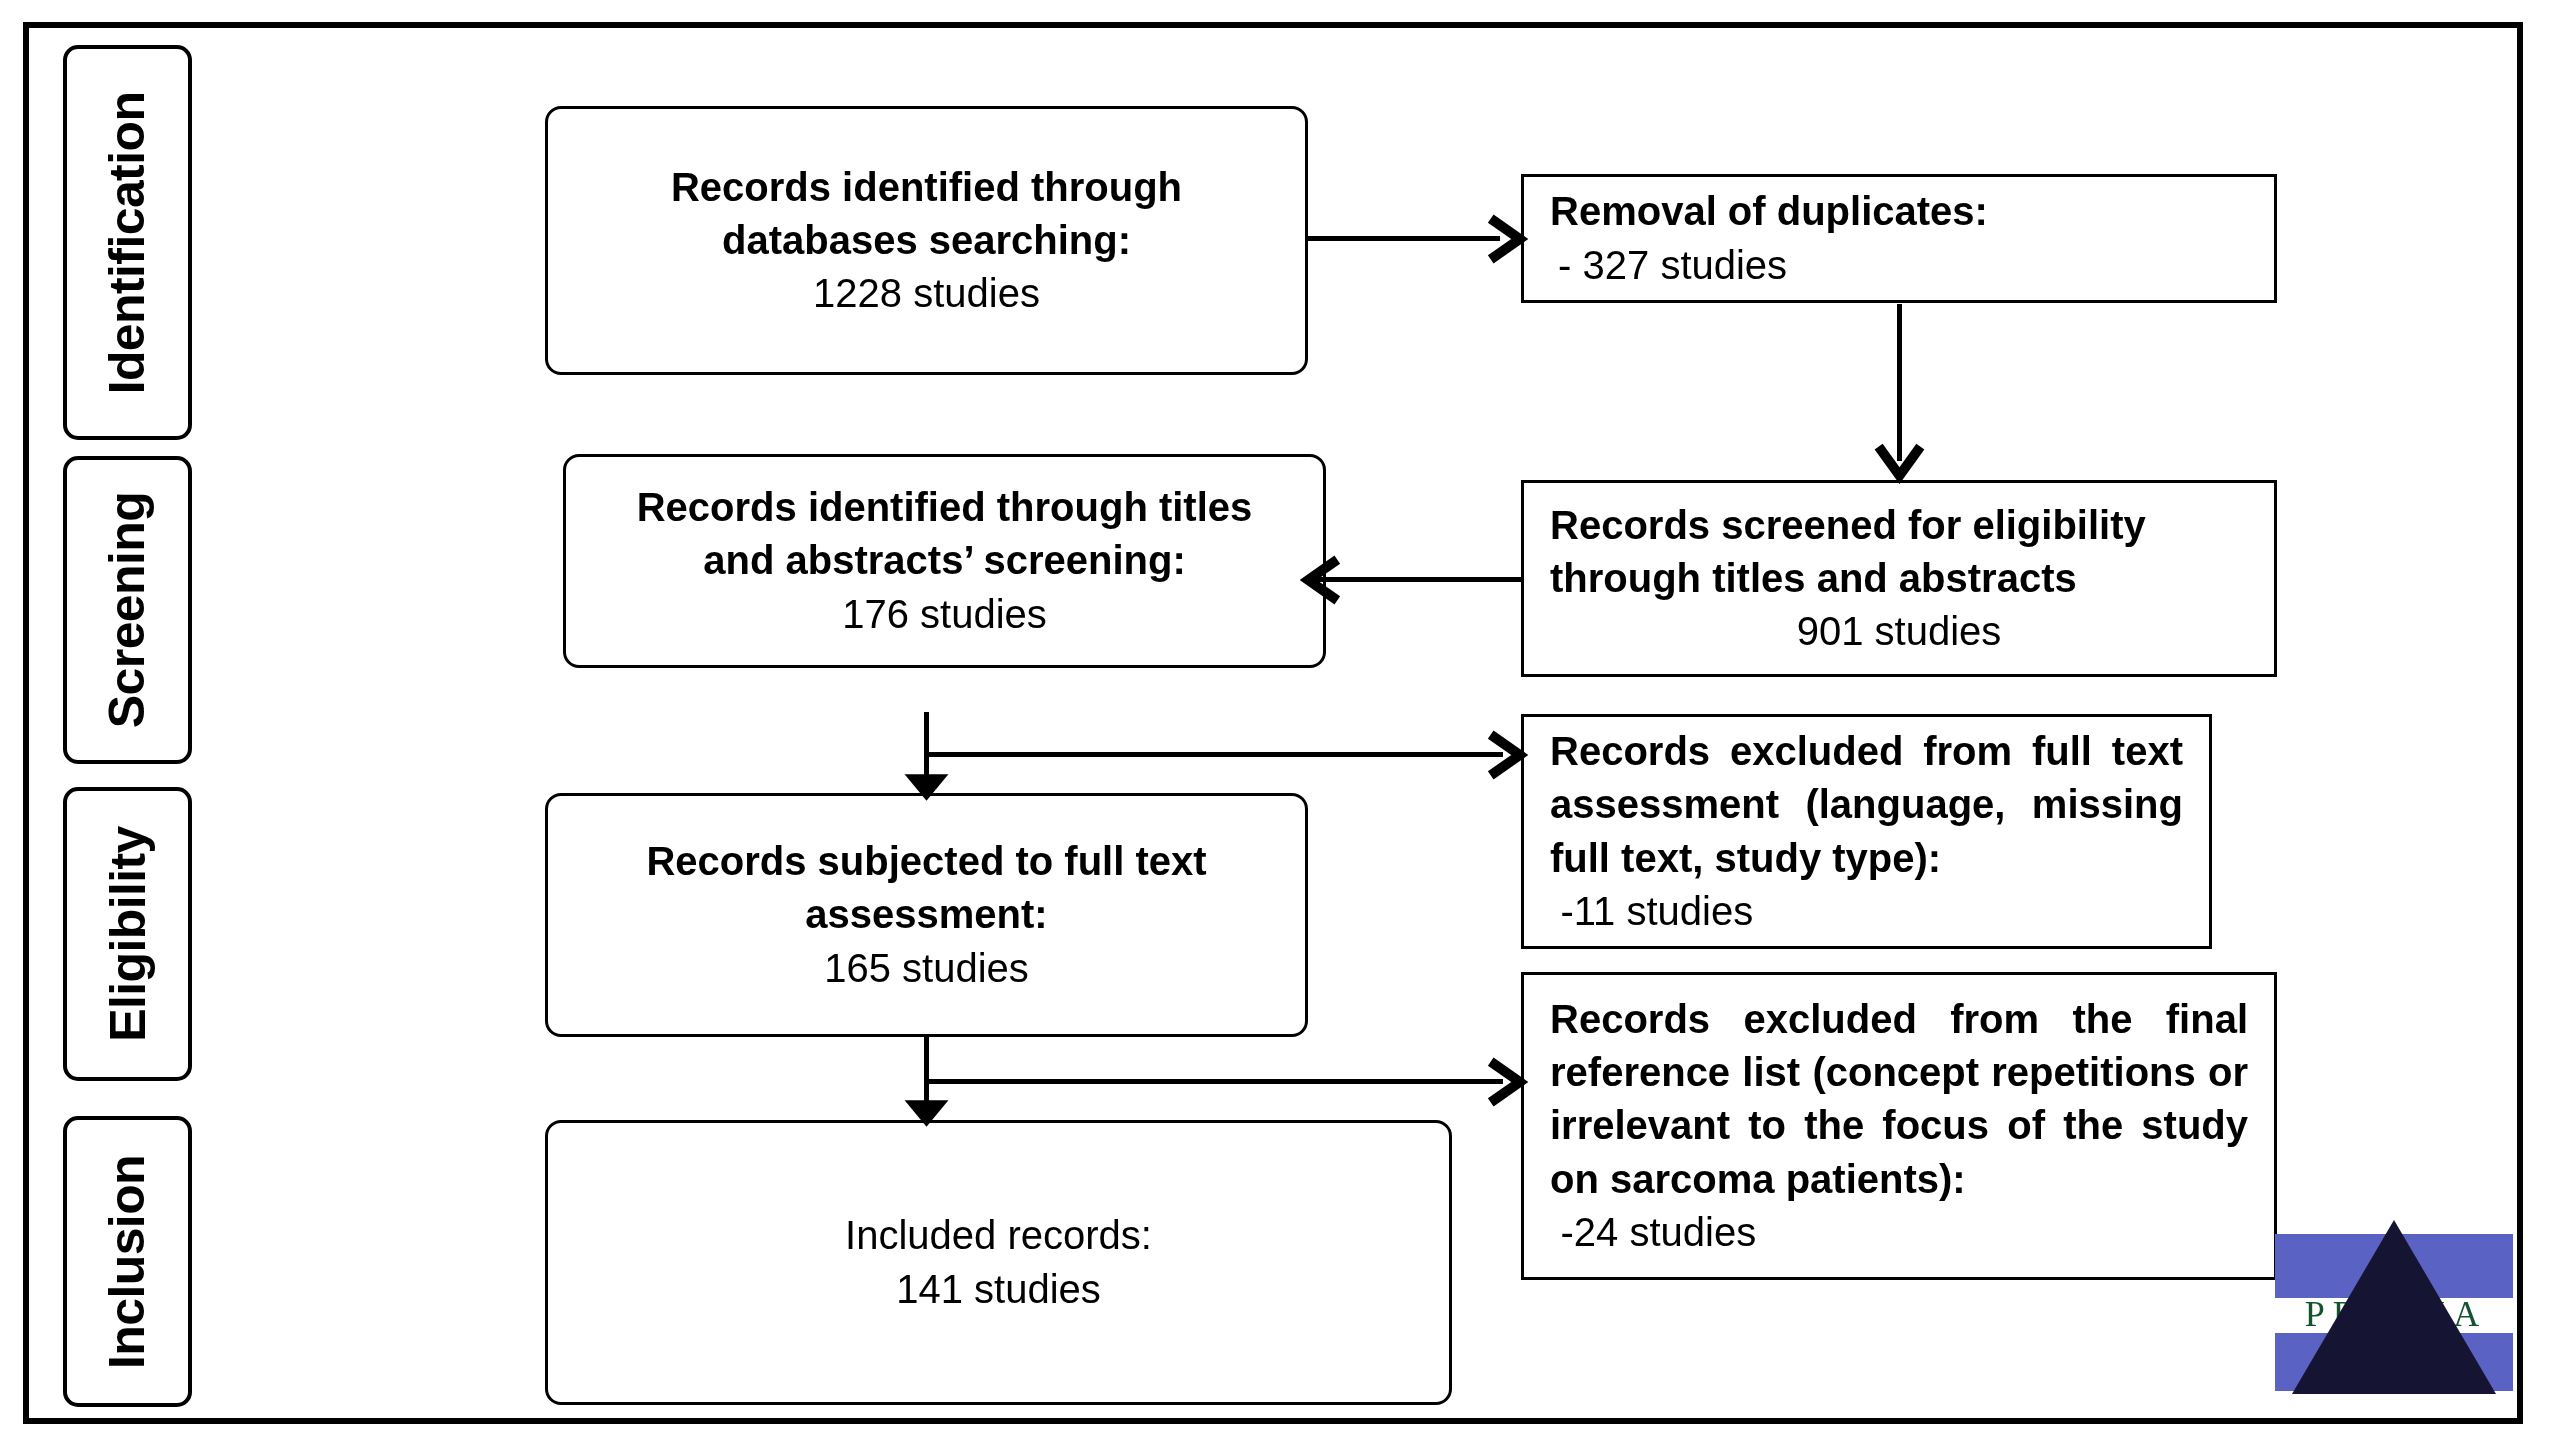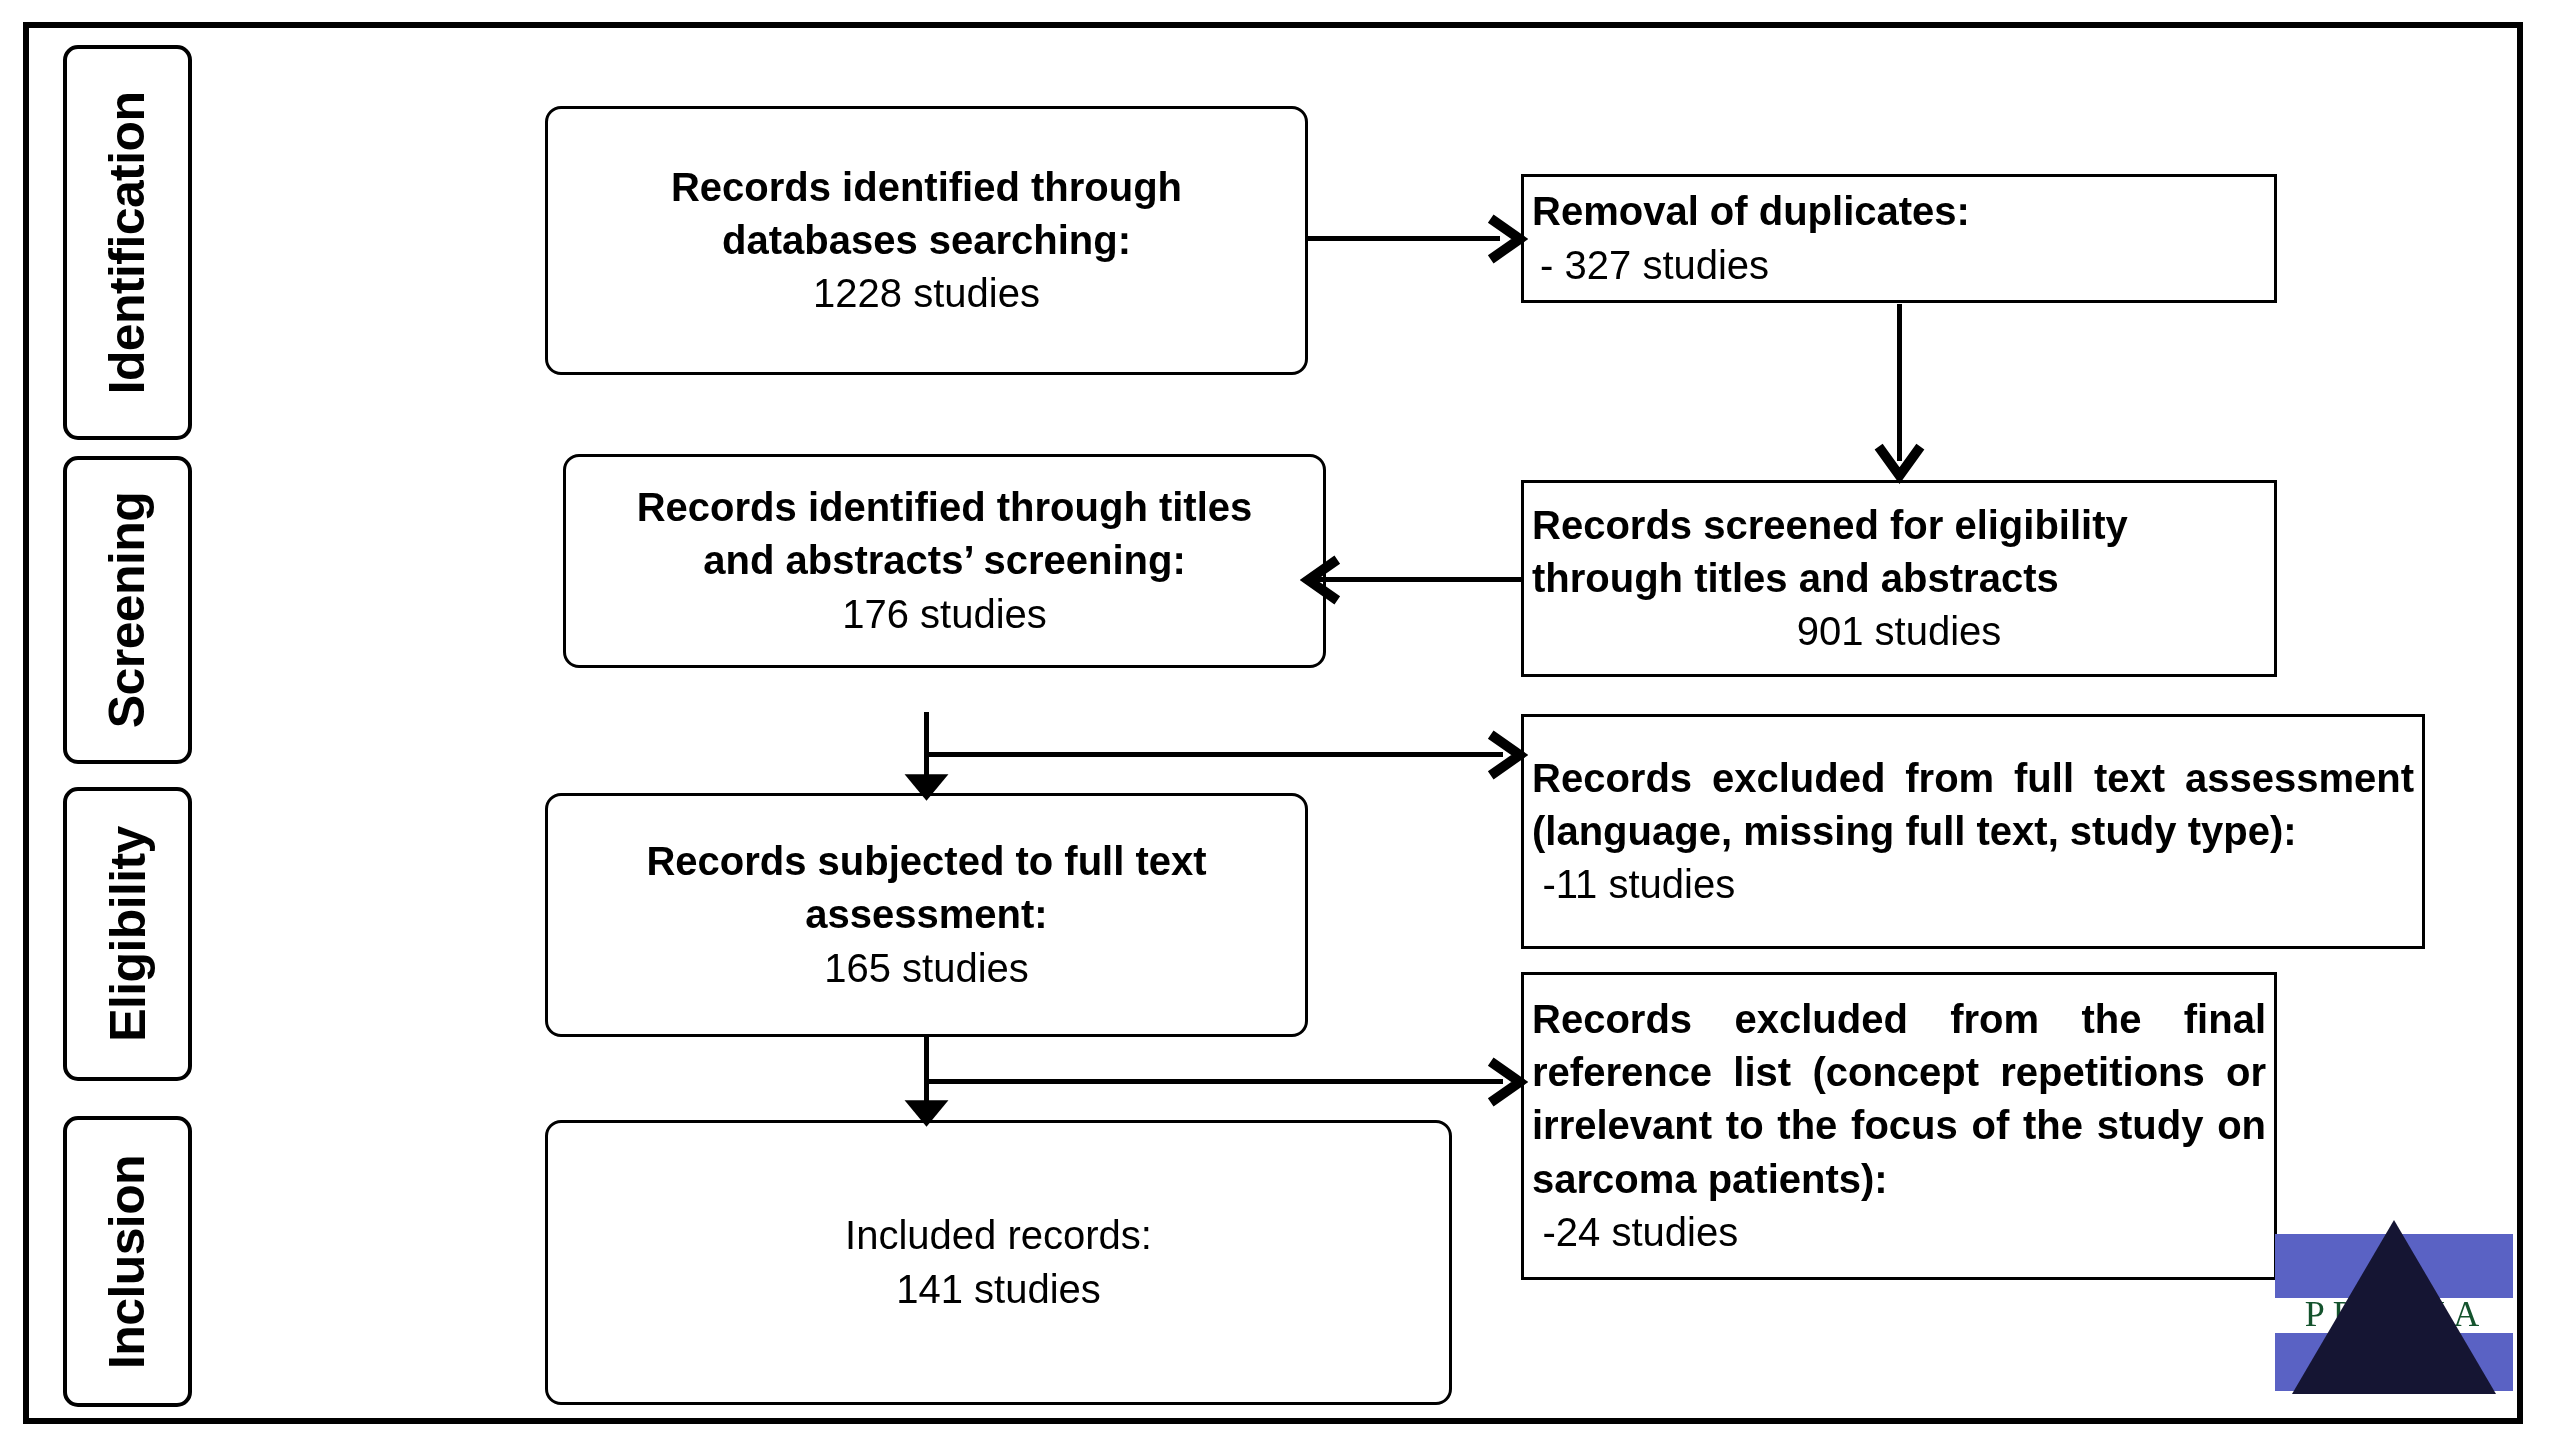--- a/index.html
+++ b/index.html
@@ -63,21 +63,21 @@
     line-height:1.33;
     white-space:pre-wrap;
   }
   .b{ font-weight:bold; }
   .r{ font-weight:normal; }
   .ctr{ text-align:center; }
   .lft{ text-align:left; }
   .jst{ text-align:justify; text-align-last:left; }
 
   .pad-c{ padding:0 36px; }
-  .pad-l{ padding:0 8px; }
+  .pad-l{ padding:0 26px; }
 
   
   .hline{ position:absolute; background:#000000; height:5.2px; }
   .vline{ position:absolute; background:#000000; width:5.2px; }
 
   .arrow{ position:absolute; }
   .arrow svg{ display:block; }
 
   
   #prisma{
@@ -159,21 +159,21 @@
   </div>
 
   <div class="node sq" style="left:1521px; top:480px; width:756px; height:197px;">
     <div class="pad-l">
       <div class="ln b lft">Records screened for eligibility</div>
       <div class="ln b lft">through titles and abstracts</div>
       <div class="ln r ctr">901 studies</div>
     </div>
   </div>
 
-  <div class="node sq" style="left:1521px; top:714px; width:904px; height:235px;">
+  <div class="node sq" style="left:1521px; top:714px; width:691px; height:235px;">
     <div class="pad-l">
       <div class="ln b jst">Records excluded from full text assessment (language, missing full text, study type):</div>
       <div class="ln r lft" style="padding-left:10.5px;">-11 studies</div>
     </div>
   </div>
 
   <div class="node sq" style="left:1521px; top:972px; width:756px; height:308px;">
     <div class="pad-l">
       <div class="ln b jst">Records excluded from the final reference list (concept repetitions or irrelevant to the focus of the study on sarcoma patients):</div>
       <div class="ln r lft" style="padding-left:10.5px;">-24 studies</div>

